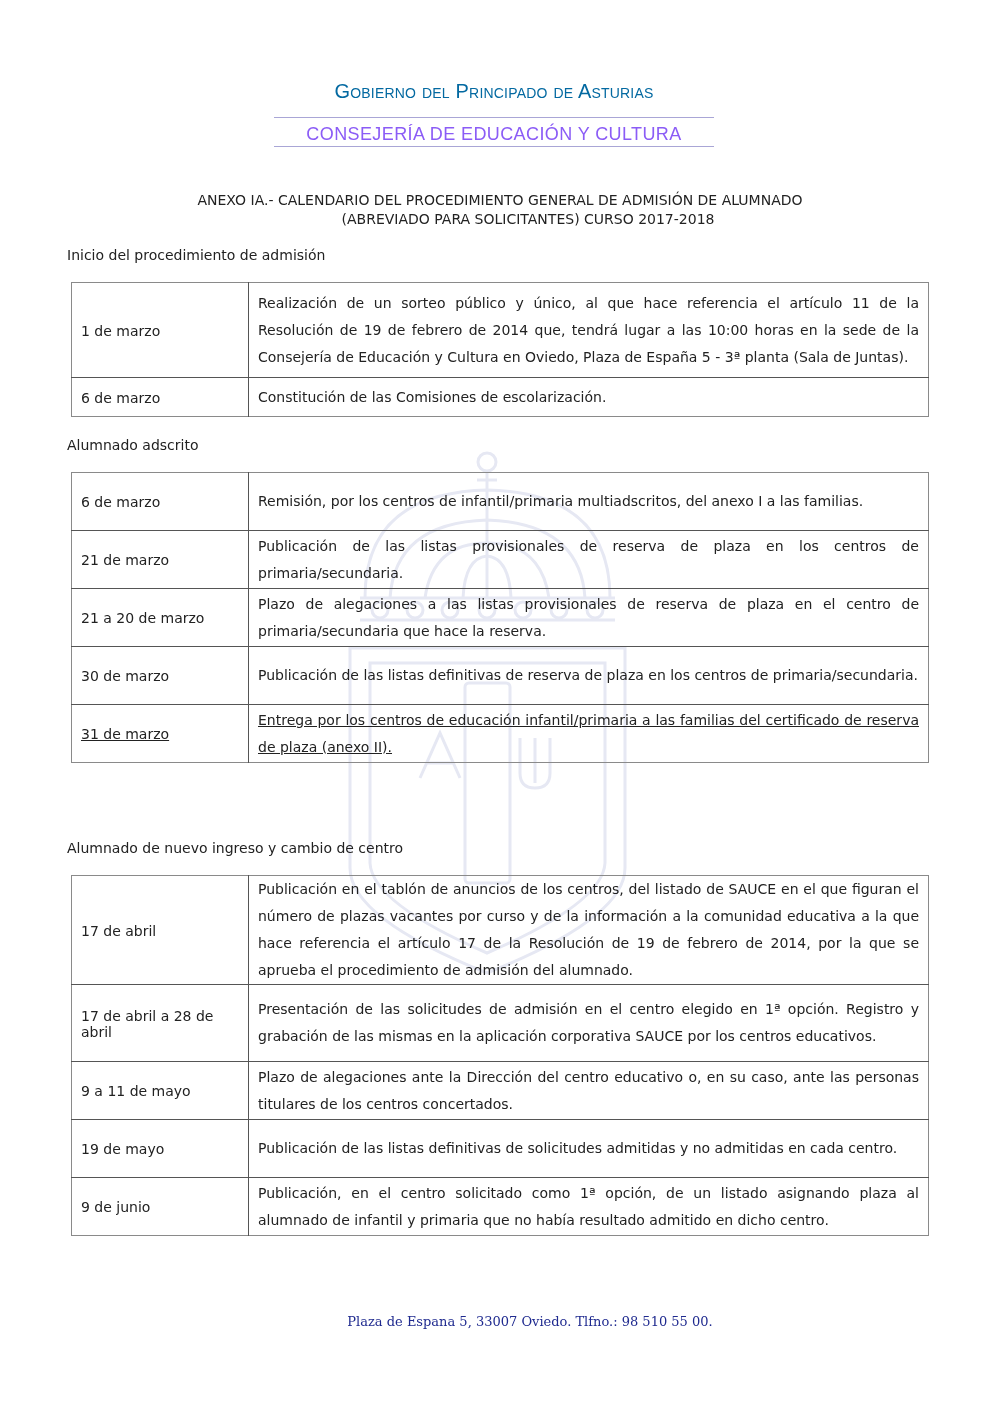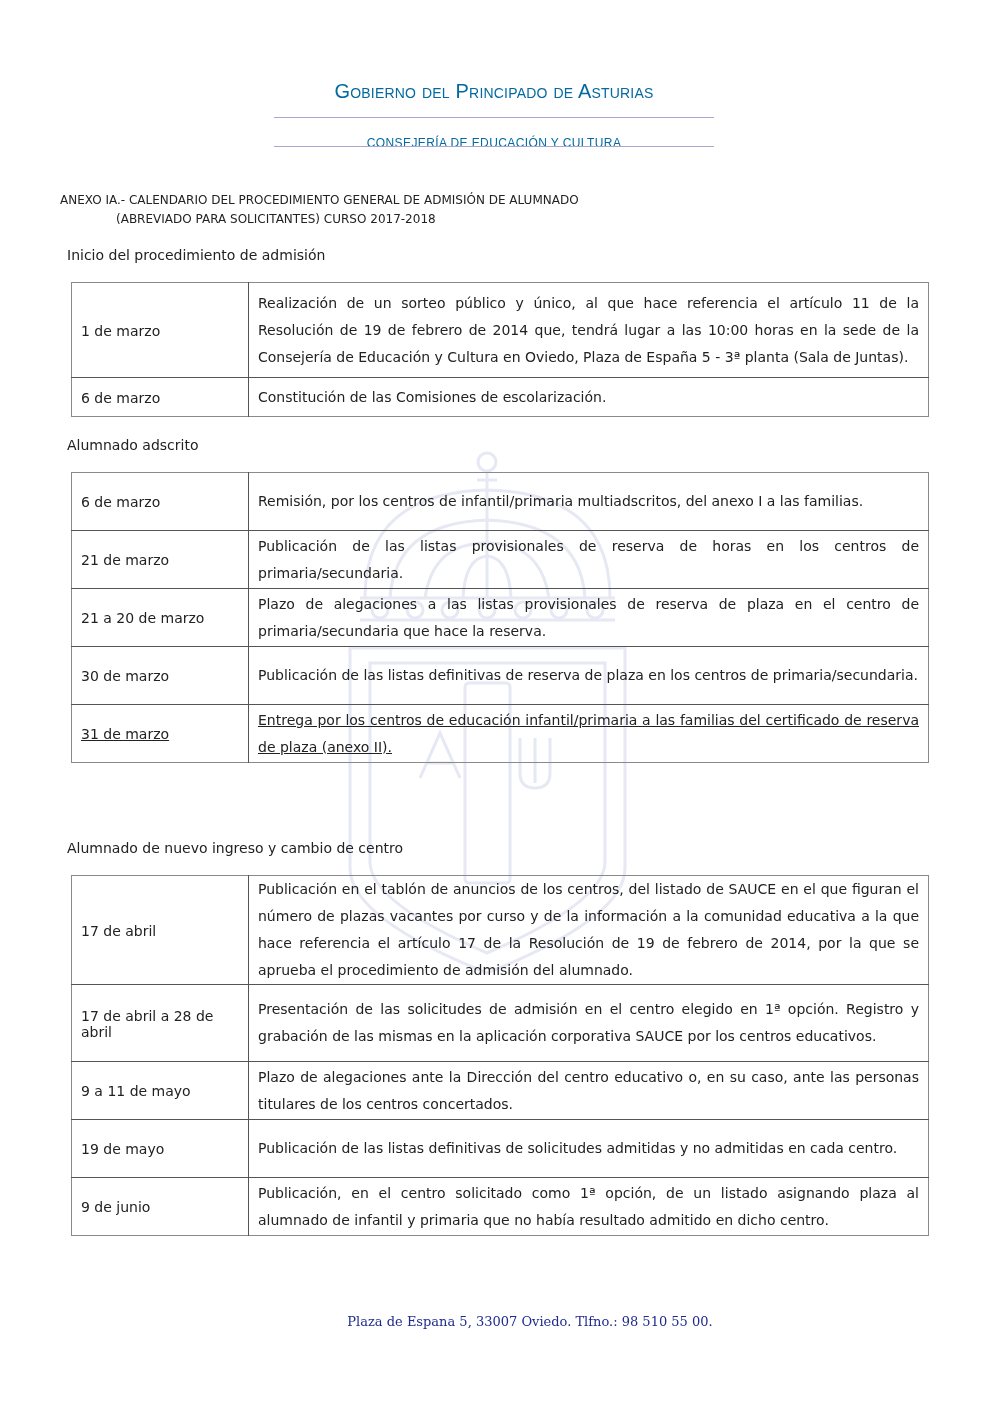--- a/index.html
+++ b/index.html
@@ -10,27 +10,27 @@
     .gov-title {
       position: absolute; left: 274px; width: 440px; top: 80px; text-align: center;
       color: #0369a1; font-family: "Liberation Sans", sans-serif;
       font-size: 19px; letter-spacing: 0.2px; font-variant: small-caps;
       font-size: 20px;
     }
     .rule { position: absolute; left: 274px; width: 440px; height: 1px; background: #a9a6d6; }
     .rule.r1 { top: 117px; }
     .rule.r2 { top: 146px; }
     .consejeria {
-      position: absolute; left: 274px; width: 440px; top: 136px; text-align: center;
-      color: #0369a1; font-family: "Liberation Sans", sans-serif; font-size: 12px; letter-spacing: 0.4px;
+      position: absolute; left: 274px; width: 440px; top: 124px; text-align: center;
+      color: #8b5cf6; font-family: "Liberation Sans", sans-serif; font-size: 18px; letter-spacing: 0.4px;
     }
     .watermark { position: absolute; left: 345px; top: 448px; width: 285px; height: 530px; z-index: 0; }
     .annex-title {
-      position: absolute; left: 60px; width: 880px; top: 191px; text-align: left;
-      font-size: 12px; line-height: 19px; color: #222;
+      position: absolute; left: 60px; width: 880px; top: 191px; text-align: center;
+      font-size: 14px; line-height: 19px; color: #222;
     }
     .annex-title .l2 { display: block; padding-left: 56px; }
     .section-label { position: absolute; left: 67px; font-size: 14px; color: #222; }
     table.cal {
       position: absolute; left: 71px; width: 858px; border-collapse: collapse; z-index: 1;
       font-size: 14px; color: #222; background: transparent;
       border: 1px solid #8a8a8a;
     }
     table.cal td { border-top: 1px solid #555; vertical-align: middle; }
     table.cal tr:first-child td { border-top: 1px solid #8a8a8a; }
@@ -95,21 +95,21 @@
 
 <div class="section-label" style="top:437px;">Alumnado adscrito</div>
 <table class="cal" style="top:472px;">
   <tbody>
       <tr style="height:58px;">
     <td class="date">6 de marzo</td>
     <td class="desc">Remisión, por los centros de infantil/primaria multiadscritos, del anexo I a las familias.</td>
   </tr>
   <tr style="height:58px;">
     <td class="date">21 de marzo</td>
-    <td class="desc">Publicación de las listas provisionales de reserva de horas en los centros de primaria/secundaria.</td>
+    <td class="desc">Publicación de las listas provisionales de reserva de plaza en los centros de primaria/secundaria.</td>
   </tr>
   <tr style="height:58px;">
     <td class="date">21 a 20 de marzo</td>
     <td class="desc">Plazo de alegaciones a las listas provisionales de reserva de plaza en el centro de primaria/secundaria que hace la reserva.</td>
   </tr>
   <tr style="height:58px;">
     <td class="date">30 de marzo</td>
     <td class="desc">Publicación de las listas definitivas de reserva de plaza en los centros de primaria/secundaria.</td>
   </tr>
   <tr style="height:58px;text-decoration:underline;">

